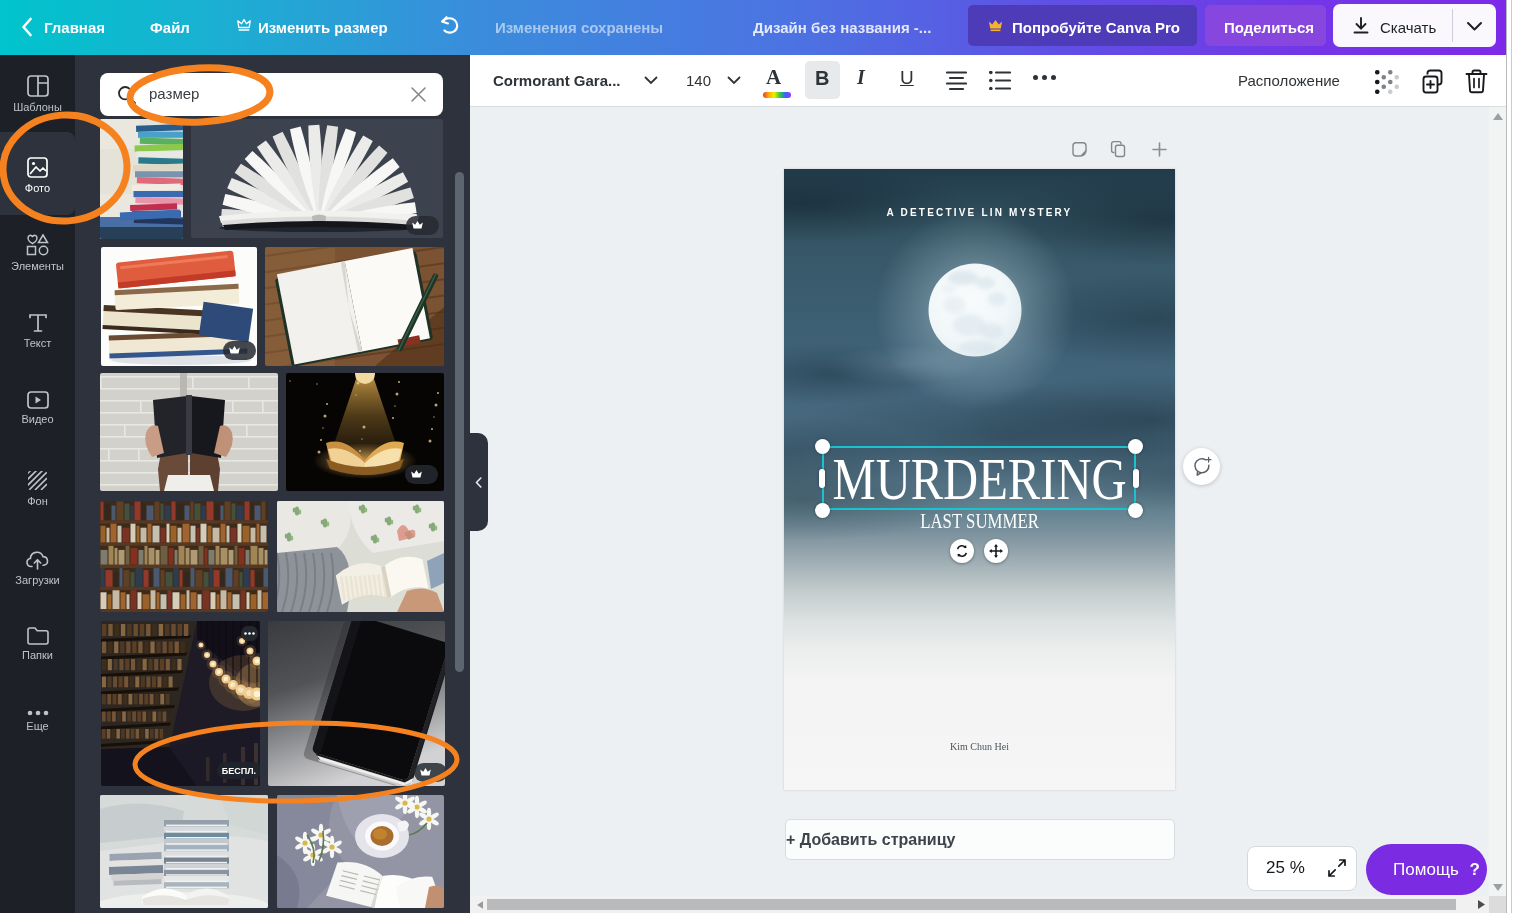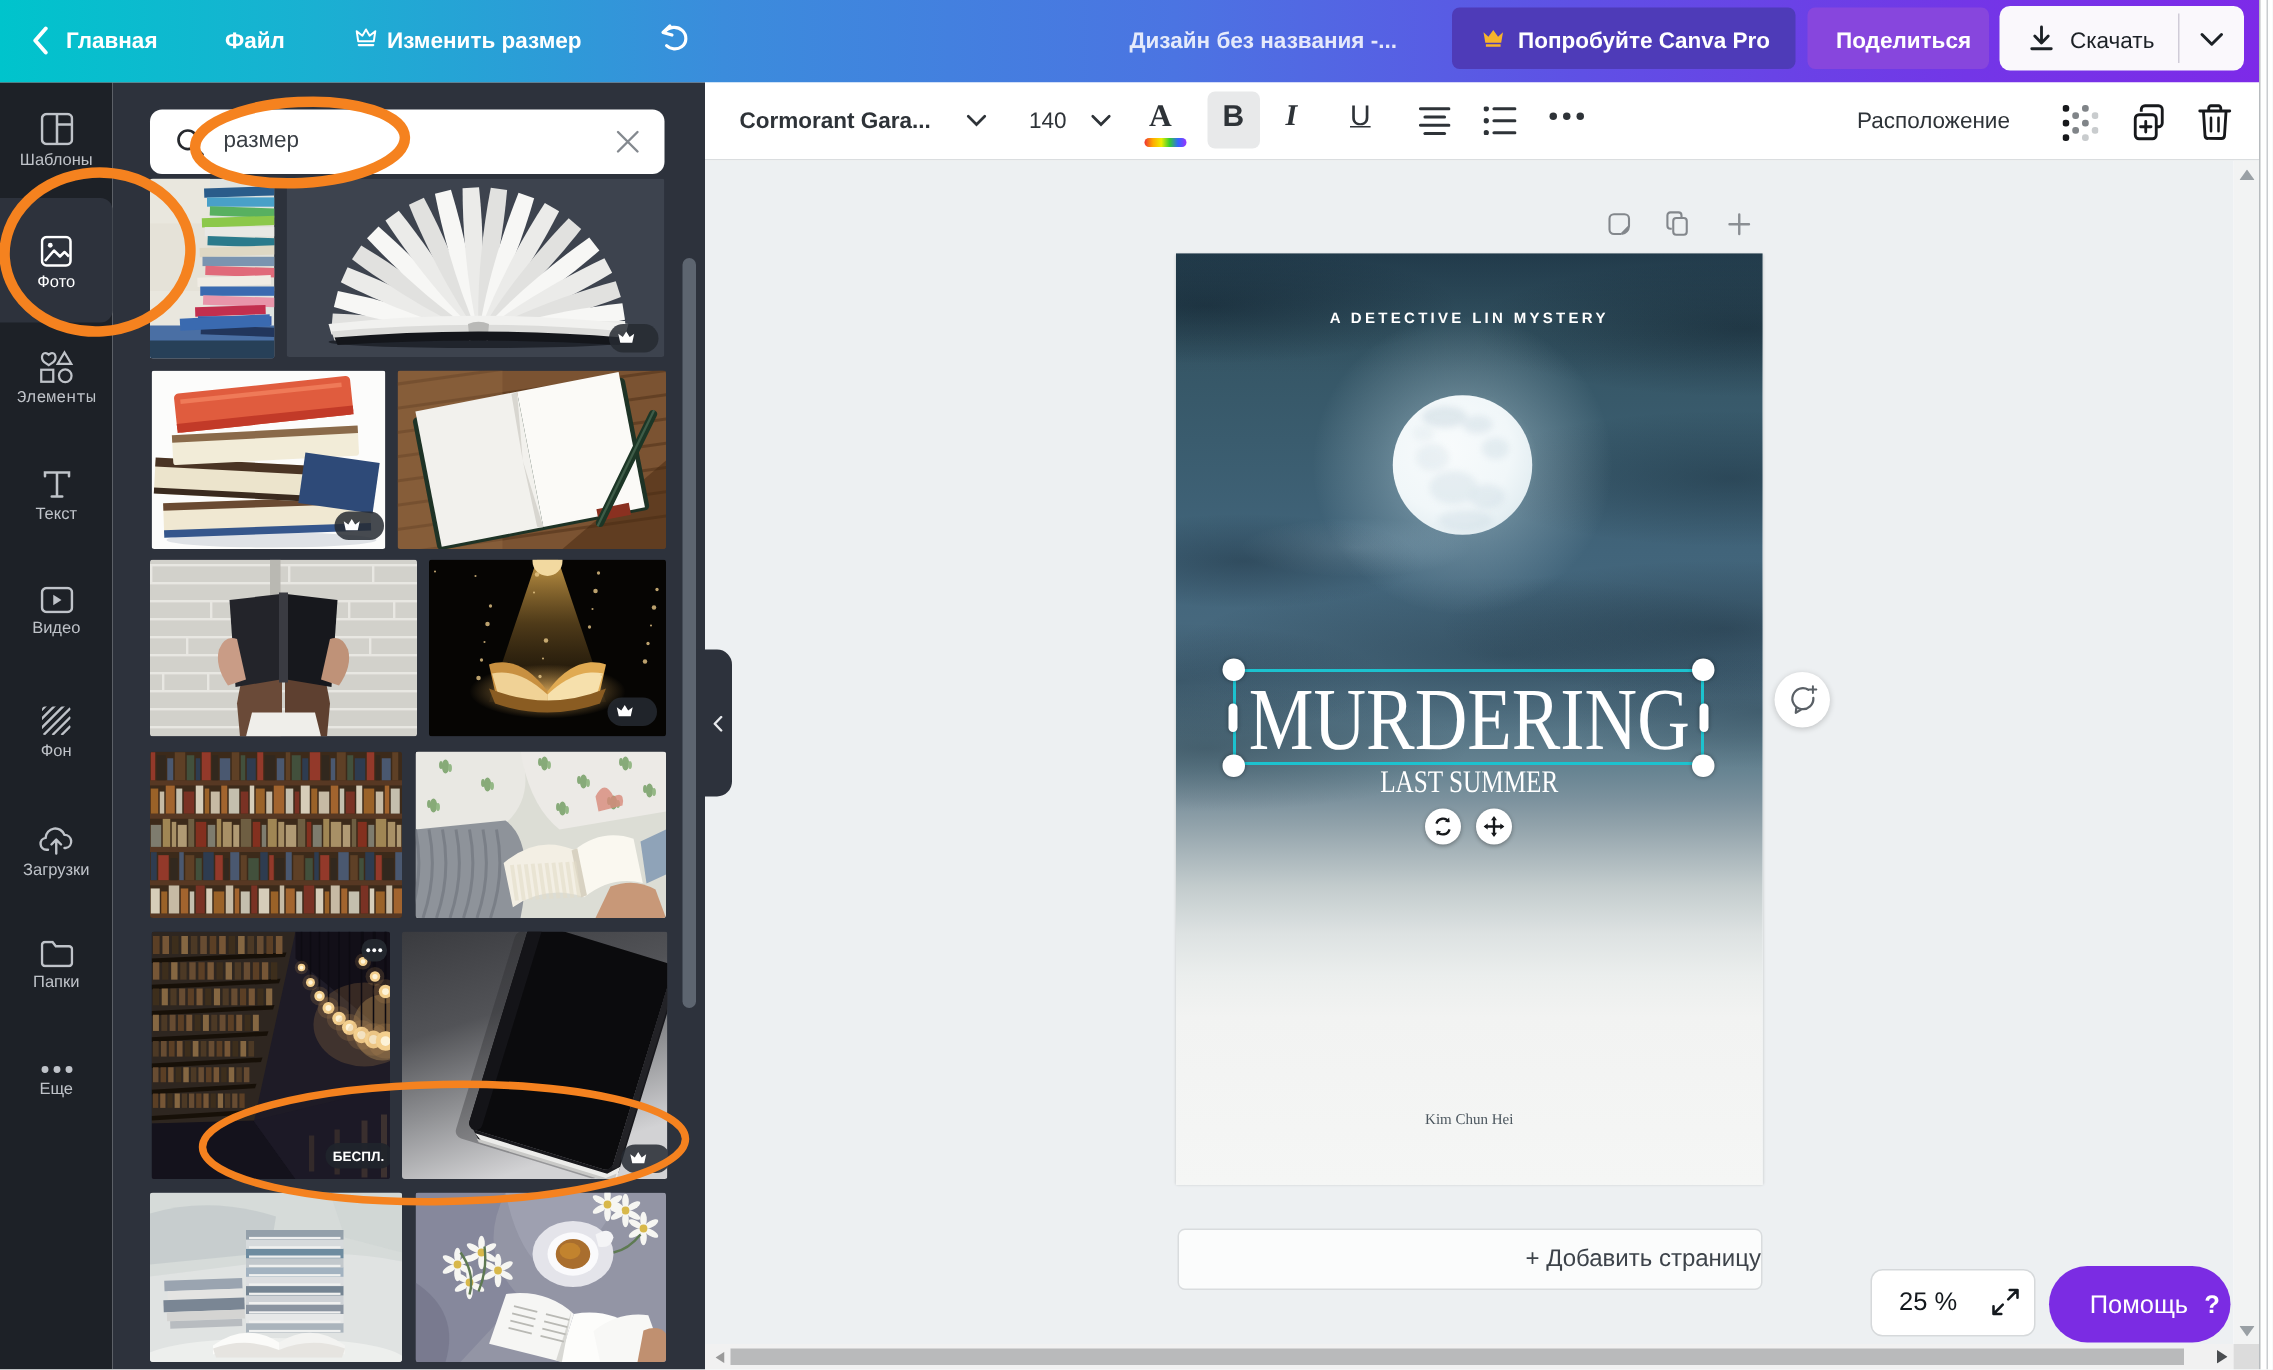--- a/index.html
+++ b/index.html
@@ -80,20 +80,21 @@
   <div class="tb-item" style="left:150px">Файл</div>
   <svg class="abs" style="left:236px;top:17px" width="16" height="17" viewBox="0 0 16 17">
       <path d="M2.8 10.5 L1.8 3.8 L5.6 6.8 L8 2.6 L10.4 6.8 L14.2 3.8 L13.2 10.5 Z" fill="none" stroke="#fff" stroke-width="1.3" stroke-linejoin="round"></path>
       <path d="M3.2 13 H12.8" stroke="#fff" stroke-width="1.5" stroke-linecap="round"></path>
     </svg>
   <div class="tb-item" style="left:258px">Изменить размер</div>
   <svg class="abs" style="left:438px;top:15px" width="23" height="21" viewBox="0 0 23 21">
       <path d="M8.6 2.2 L4.0 6.6 L10.0 8.4" fill="none" stroke="#fff" stroke-width="2.1" stroke-linecap="round" stroke-linejoin="round"></path>
       <path d="M4.8 6.4 C8 2.6 13.5 2.2 16.8 5.2 C20.2 8.3 20.0 13.6 16.4 16.2 C13.4 18.4 9.0 18.0 6.4 15.4" fill="none" stroke="#fff" stroke-width="2.1" stroke-linecap="round"></path>
     </svg>
+  <div class="tb-item" style="left:495px;font-weight:700;color:rgba(255,255,255,.55)">Изменения сохранены</div>
   <div class="tb-item" style="left:753px;font-weight:700;color:rgba(255,255,255,.85)">Дизайн без названия -...</div>
   <div class="abs" style="left:968px;top:5px;width:229px;height:41px;background:#4e3bb8;border-radius:5px;"></div>
   <svg class="abs" style="left:988px;top:18px" width="15" height="15" viewBox="0 0 15 15">
       <path d="M1 3.5 L4.3 6.5 L7.5 2 L10.7 6.5 L14 3.5 L12.8 10.5 H2.2 Z" fill="#f7b32b"></path>
       <path d="M2.6 12.3 H12.4" stroke="#f7b32b" stroke-width="1.6"></path>
     </svg>
   <div class="tb-item" style="left:1012px">Попробуйте Canva Pro</div>
   <div class="abs" style="left:1205px;top:5px;width:121px;height:41px;background:#8746dd;border-radius:5px;"></div>
   <div class="tb-item" style="left:1224px">Поделиться</div>
   <div class="abs" style="left:1333px;top:4px;width:163px;height:43px;background:#faf8fc;border-radius:7px;"></div>
@@ -120,21 +121,21 @@
       <div>Шаблоны</div>
     </div>
     <div class="sb-item" style="top: 102px; color: rgb(255, 255, 255);">
       <svg width="21" height="21" viewBox="0 0 21 21">
         <rect x="1" y="1" width="19" height="19" rx="3" fill="none" stroke="#ffffff" stroke-width="1.7"></rect>
         <circle cx="6.5" cy="6.5" r="1.6" fill="#ffffff"></circle>
         <path d="M3 17 L9 10 L13 14 L16 11 L19 14" fill="none" stroke="#ffffff" stroke-width="1.7" stroke-linejoin="round"></path>
       </svg>
       <div>Фото</div>
     </div>
-    <div class="sb-item" style="top: 178px; color: rgb(191, 195, 201); font-family: Liberation Mono, monospace;">
+    <div class="sb-item" style="top: 178px; color: rgb(191, 195, 201);">
       <svg width="23" height="23" viewBox="0 0 23 23">
         <path d="M5.5 8.5 C2.5 5.5 4.5 1.5 7 2.5 C8 3 8.5 3.5 8.5 3.5 C8.5 3.5 9 3 10 2.5 C12.5 1.5 14.5 5.5 11.5 8.5 L8.5 10.5 Z" fill="none" stroke="#bfc3c9" stroke-width="1.5" transform="translate(-2,0)"></path>
         <path d="M17 2 L21.5 9.5 H12.5 Z" fill="none" stroke="#bfc3c9" stroke-width="1.5"></path>
         <rect x="1.5" y="13.5" width="8" height="8" fill="none" stroke="#bfc3c9" stroke-width="1.5"></rect>
         <circle cx="17.5" cy="17.5" r="4.2" fill="none" stroke="#bfc3c9" stroke-width="1.5"></circle>
       </svg>
       <div>Элементы</div>
     </div>
     <div class="sb-item" style="top: 258px; color: rgb(191, 195, 201);">
       <svg width="20" height="20" viewBox="0 0 20 20">
@@ -1073,21 +1074,21 @@
     <path d="M8.5 0 l2.4 3.4 h-4.8 Z M8.5 17 l2.4-3.4 h-4.8 Z M0 8.5 l3.4-2.4 v4.8 Z M17 8.5 l-3.4-2.4 v4.8 Z" fill="#17191c"></path>
   </svg>
 
 <div class="abs" style="left:1183px;top:448px;width:37px;height:37px;border-radius:50%;background:#fff;box-shadow:0 1px 4px rgba(0,0,0,.2);"></div>
 <svg class="abs" style="left:1192px;top:456px" width="21" height="21" viewBox="0 0 21 21">
     <path d="M13.6 3.8 A7 7 0 1 0 16.9 9.3" fill="none" stroke="#5a6066" stroke-width="1.5" stroke-linecap="round"></path>
     <path d="M5.6 15.5 L5.2 19.2 L8.8 17.1" fill="none" stroke="#5a6066" stroke-width="1.5" stroke-linejoin="round"></path>
     <path d="M16.6 1.4 v4.6 M14.3 3.7 h4.6" stroke="#5a6066" stroke-width="1.3" stroke-linecap="round"></path>
   </svg>
 
-<div class="abs" style="left:785px;top:819px;width:390px;height:41px;background:#fbfcfc;border:1px solid #d9dcde;border-radius:5px;text-align:right;line-height:39px;font-size:16px;color:#3d434a;">+ Добавить страницу</div>
+<div class="abs" style="left:785px;top:819px;width:390px;height:41px;background:#fbfcfc;border:1px solid #d9dcde;border-radius:5px;text-align:left;line-height:39px;font-size:16px;color:#3d434a;font-weight:bold;">+ Добавить страницу</div>
 
 <div class="abs" style="left:1247px;top:846px;width:110px;height:45px;background:#fff;border:1px solid #d6d9db;border-radius:8px;"></div>
 <div class="abs" style="left:1266px;top:858px;font-size:17px;color:#14191e;">25 %</div>
 <svg class="abs" style="left:1327px;top:858px" width="20" height="20" viewBox="0 0 20 20">
     <path d="M11.8 8.2 L18 2 M18 2 h-5.2 M18 2 v5.2 M8.2 11.8 L2 18 M2 18 h5.2 M2 18 v-5.2" fill="none" stroke="#14191e" stroke-width="1.7" stroke-linecap="round"></path>
   </svg>
 <div class="abs" style="left:1366px;top:844px;width:121px;height:51px;background:#7b2ce3;border-radius:26px;color:#fff;font-size:17px;text-align:center;line-height:51px;padding-left:20px;">Помощь <span style="font-weight:700;margin-left:6px;">?</span></div>
 
 <div id="vscroll" class="abs"></div>
 <svg class="abs" style="left:1493px;top:113px" width="10" height="7" viewBox="0 0 10 7">

